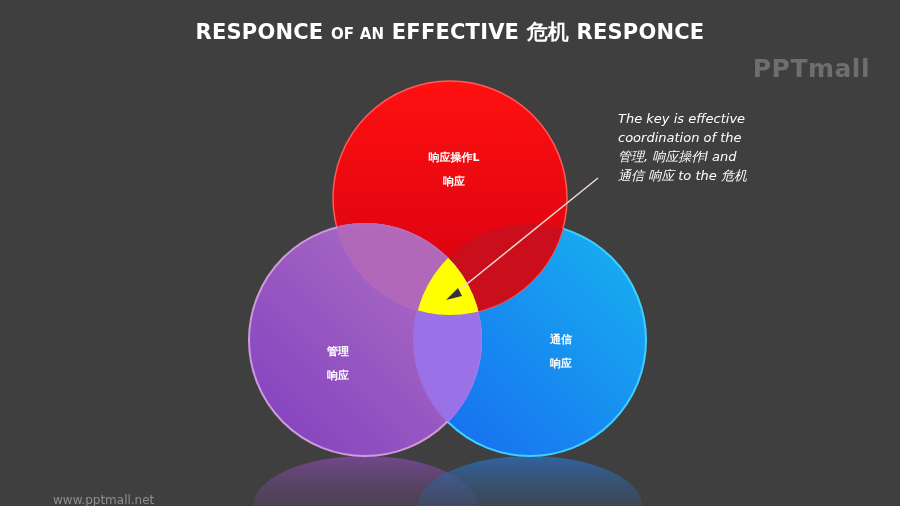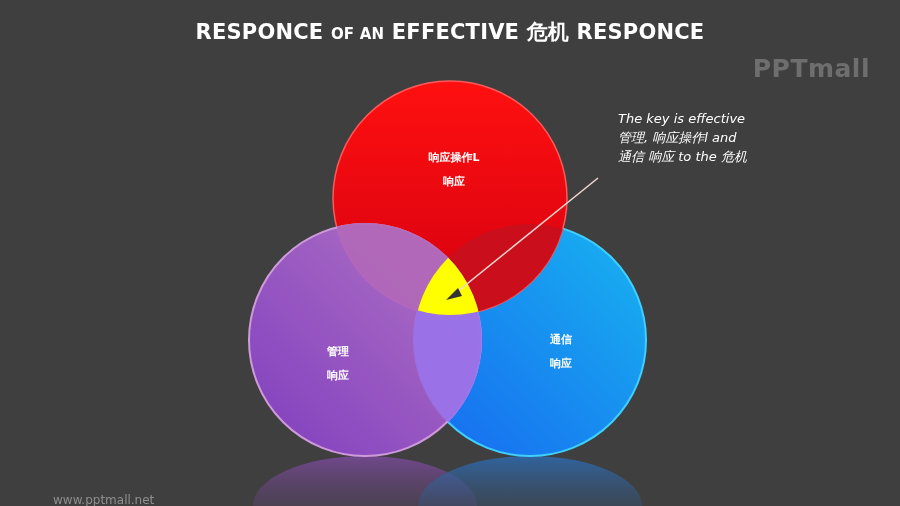--- a/index.html
+++ b/index.html
@@ -119,17 +119,18 @@
   <div>响应</div>
 </div>
 
 <div class="circle-label" style="left:525px; top:328px; width:72px;">
   <div>通信</div>
   <div>响应</div>
 </div>
 
 <div class="note">
   <div>The key is effective</div>
+  <div>coordination of the</div>
   <div>管理, 响应操作l and</div>
   <div>通信 响应 to the 危机</div>
 </div>
 
 <div class="footer-url">www.pptmall.net</div>
 
 </body></html>

